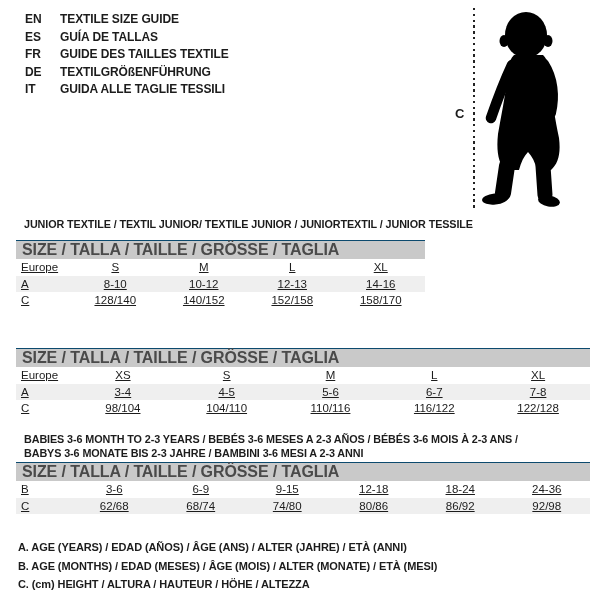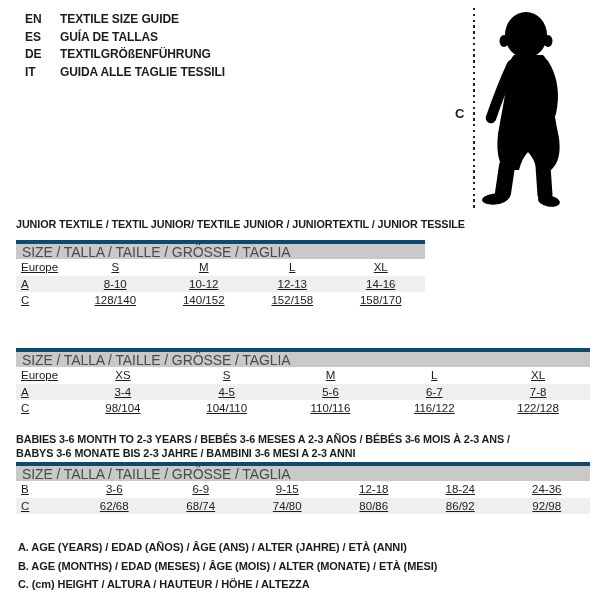--- a/index.html
+++ b/index.html
@@ -11,28 +11,28 @@
   .lang-row{display:flex;align-items:baseline;height:17.6px;font-weight:700;font-size:12px;letter-spacing:-0.1px;}
   .lang-code{width:35px;}
 
   
   .measure-line{position:absolute;left:473px;top:8px;width:2px;height:202px;
     background:repeating-linear-gradient(to bottom,#222 0,#222 2.4px,transparent 2.4px,transparent 5.8px);}
   .measure-label{position:absolute;left:455px;top:106px;font-weight:700;font-size:13px;}
   .baby{position:absolute;left:481px;top:10px;width:92px;height:198px;}
 
   
-  .sec-title{position:absolute;left:16px;font-weight:700;font-size:10.8px;white-space:nowrap;letter-spacing:-0.1px;text-align:center;}
+  .sec-title{position:absolute;left:24px;font-weight:700;font-size:10.8px;white-space:nowrap;letter-spacing:-0.1px;text-align:center;}
   .t1{top:218px}.t2{top:326px}.t3{top:433px}.t3b{top:447px}
   .sub{font-size:8px;vertical-align:-2px;}
 
   
-  .bar{position:absolute;left:16px;height:19px;background:#c9c9c9;border-top:4px solid #0c4a6e;
+  .bar{position:absolute;left:16px;height:19px;background:#c9c9c9;border-top:1px solid #0c4a6e;
        box-sizing:border-box;display:flex;align-items:center;padding-left:6px;
-       font-weight:400;font-size:14px;color:#4a4a4a;letter-spacing:-0.1px;}
+       font-weight:700;font-size:16px;color:#4a4a4a;letter-spacing:-0.1px;}
   .b1{top:240px;width:409px}
   .b2{top:348px;width:574px}
   .b3{top:462px;width:574px}
 
   
   .tbl{position:absolute;left:16px;font-size:11.5px;}
   .tb1{top:259px;width:409px}
   .tb2{top:367px;width:574px}
   .tb3{top:481px;width:574px}
   .trow{display:flex;align-items:center;height:16.5px;text-decoration:underline;}
@@ -50,20 +50,24 @@
 <div class="sheet">
 
   <div class="langs">
     <div class="lang-row">
       <span class="lang-code">EN</span>
       <span class="lang-label">TEXTILE SIZE GUIDE</span>
     </div>
     <div class="lang-row">
       <span class="lang-code">ES</span>
       <span class="lang-label">GUÍA DE TALLAS</span>
+    </div>
+    <div class="lang-row">
+      <span class="lang-code">FR</span>
+      <span class="lang-label">GUIDE DES TAILLES TEXTILE</span>
     </div>
     <div class="lang-row">
       <span class="lang-code">DE</span>
       <span class="lang-label">TEXTILGRÖßENFÜHRUNG</span>
     </div>
     <div class="lang-row">
       <span class="lang-code">IT</span>
       <span class="lang-label">GUIDA ALLE TAGLIE TESSILI</span>
     </div>
   </div>

